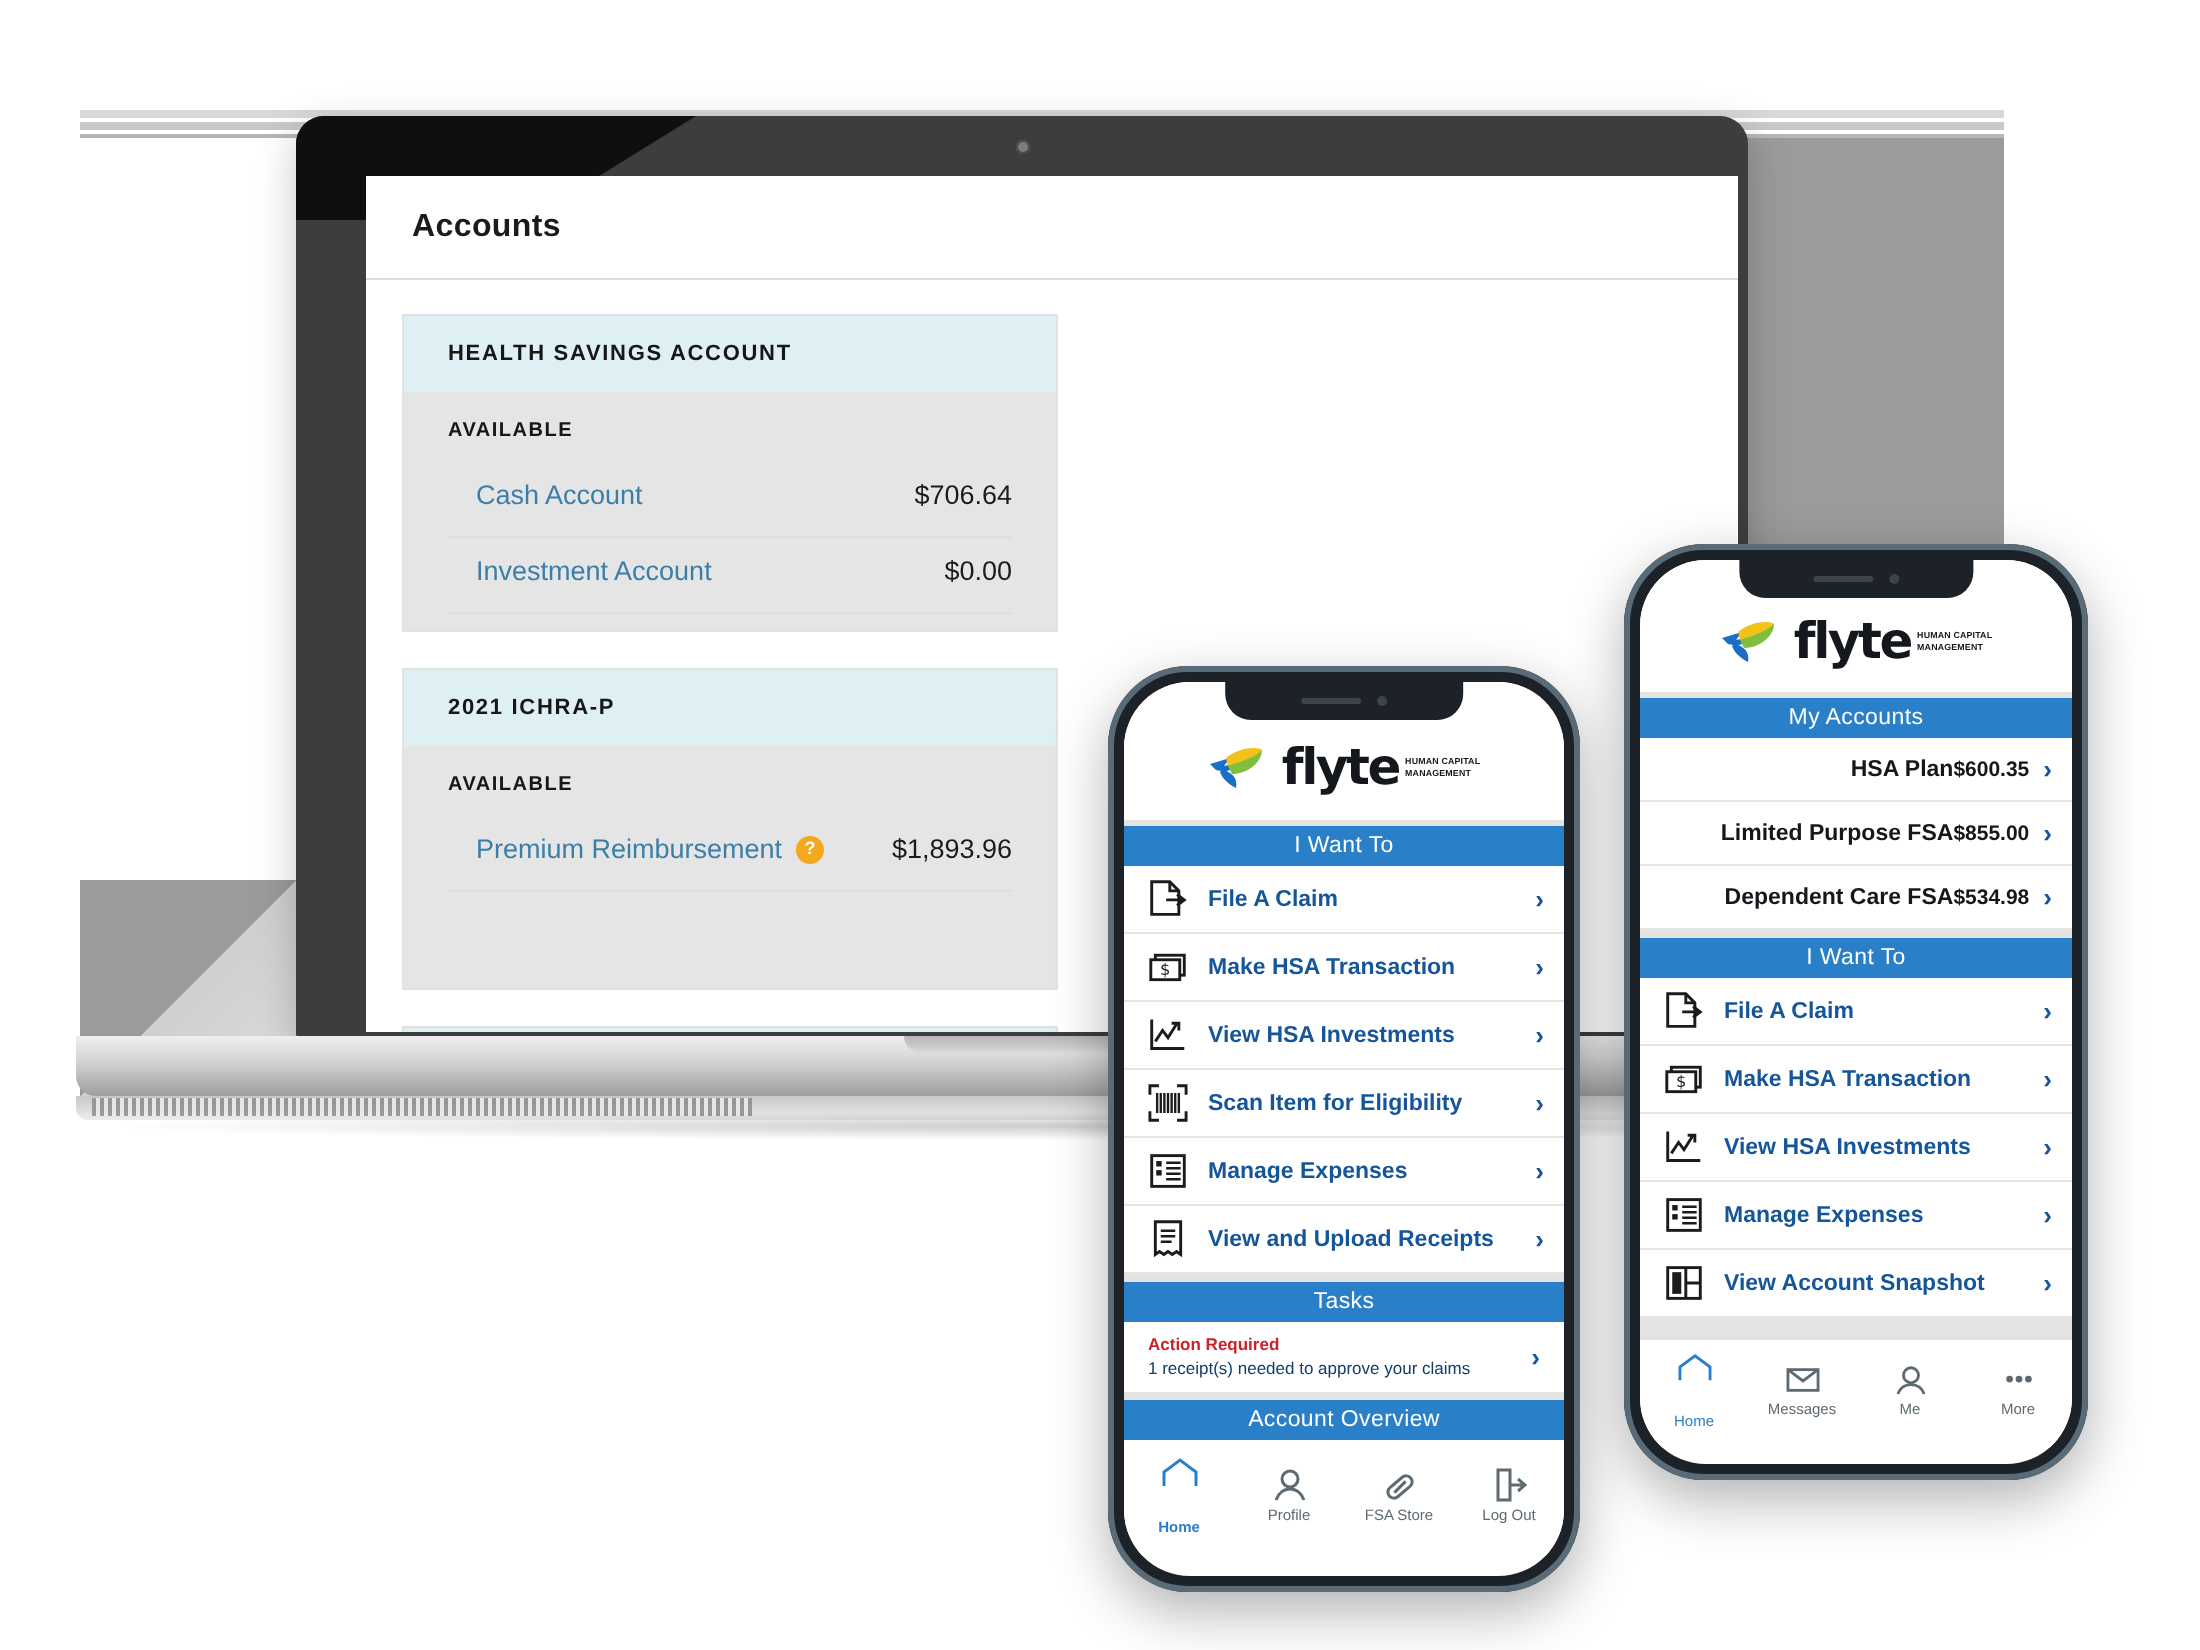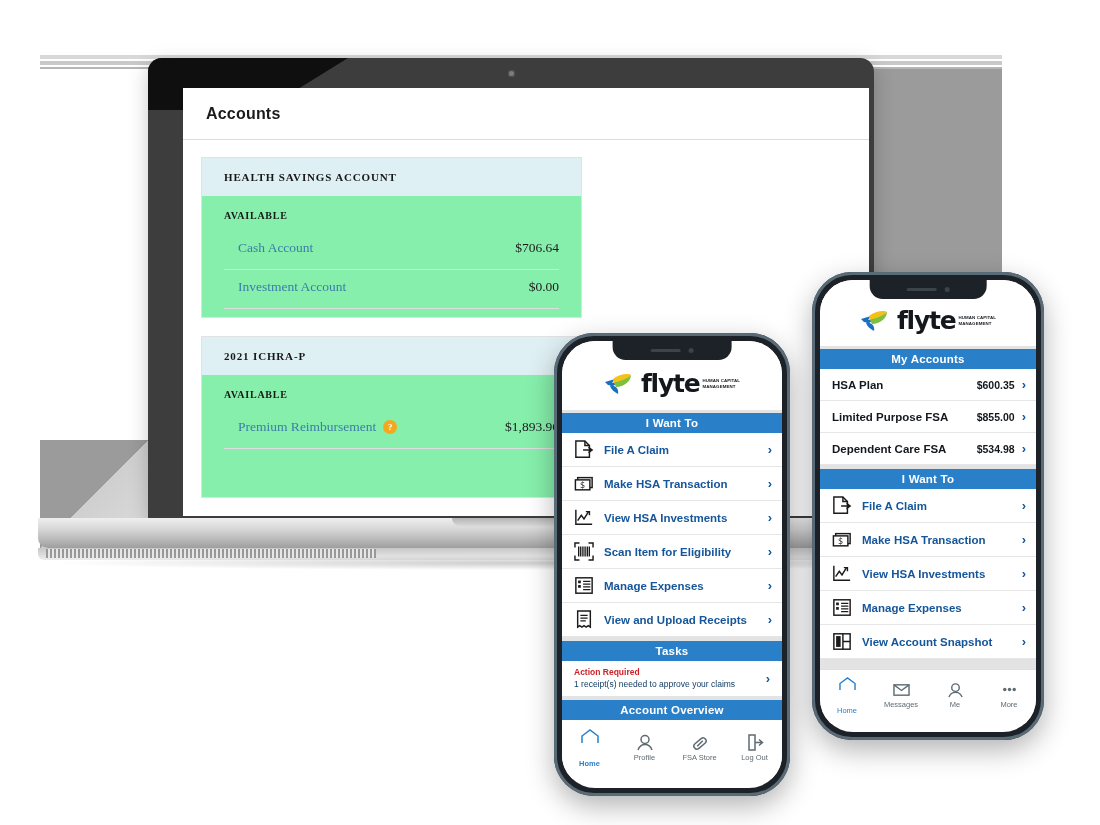--- a/index.html
+++ b/index.html
@@ -112,23 +112,22 @@
 
   
   .lp-header {
     height: 52px; border-bottom: 1px solid #dcdcdc;
     display: flex; align-items: center; padding-left: 23px;
     background: #fff;
   }
   .lp-title { font-size: 16px; font-weight: bold; color: #1b1b1b; letter-spacing: .2px; }
   .lp-body { display: flex; flex-wrap: wrap; gap: 18px; padding: 17px 18px; }
   .acct-card {
-    width: 381px; background: #86efac;
+    width: 328px; background: #e5e5e5;
     border: 1px solid #e2e2e2;
-    font-family: Liberation Serif, serif;
   }
   .acct-card-head {
     background: #dff0f4; padding: 13px 22px;
   }
   .acct-card-title {
     font-size: 11px; font-weight: bold; color: #171717; letter-spacing: .85px;
   }
   .acct-card-body { padding: 0 22px 8px 22px; }
   .acct-avail-label {
     text-align: left; font-size: 10px; font-weight: bold;
@@ -196,36 +195,36 @@
   }
   .logo-tag {
     font-size: 4.4px; font-weight: bold; color: #14181c;
     line-height: 1.25; letter-spacing: .1px; text-align: left;
   }
 
   .sec-header {
     background: #2a7fc9;
     color: #ffffff;
     text-align: center;
-    font-weight: bold;
+    font-weight: normal;
     letter-spacing: .2px;
   }
   .divider-gray { height: 5px; background: #e3e3e3; }
 
   .menu-row {
     display: flex; align-items: center;
     border-bottom: 1px solid #e6e6e6;
     background: #fff;
   }
   .menu-icon { flex: 0 0 auto; display: flex; align-items: center; justify-content: center; }
   .menu-label { flex: 1 1 auto; color: #15559a; font-weight: bold; }
   .menu-chev { color: #15559a; font-weight: bold; }
 
   .acct-row-m {
-    display: flex; align-items: center; justify-content: space-between;
+    display: flex; align-items: center; justify-content: flex-end;
     border-bottom: 1px solid #e6e6e6; background: #fff;
   }
   .acct-row-m .nm { color: #14181c; font-weight: bold; }
   .acct-row-m .vl { color: #14181c; font-weight: bold; }
 
   .task-row {
     display: flex; align-items: center; justify-content: space-between;
     background: #fff;
   }
   .task-alert { color: #cc2229; font-weight: bold; }

